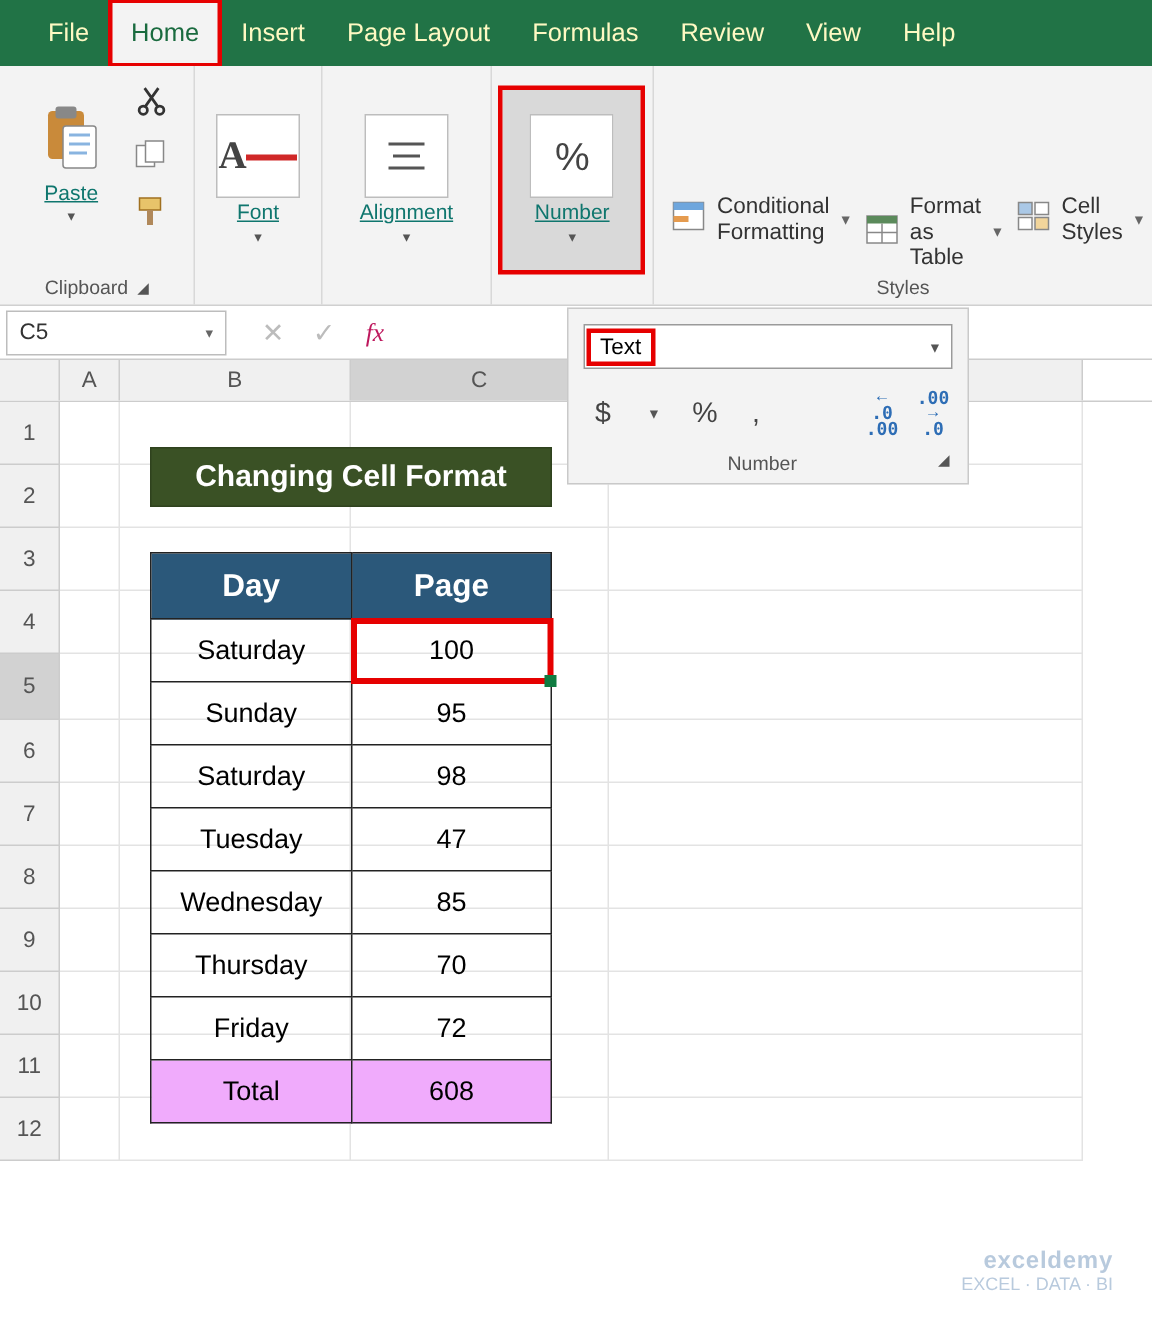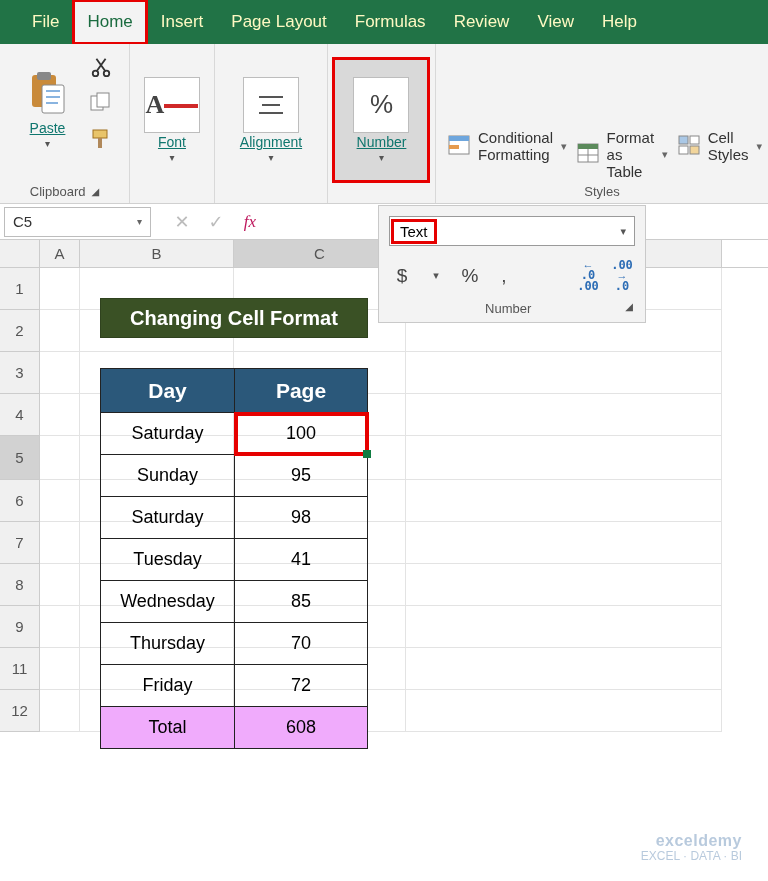--- a/index.html
+++ b/index.html
@@ -305,20 +305,27 @@
         <div class="cell cD"></div>
       </div>
     <div class="row">
         <div class="rh">9</div>
         <div class="cell cA"></div>
         <div class="cell cB"></div>
         <div class="cell cC"></div>
         <div class="cell cD"></div>
       </div>
     <div class="row">
+        <div class="rh">10</div>
+        <div class="cell cA"></div>
+        <div class="cell cB"></div>
+        <div class="cell cC"></div>
+        <div class="cell cD"></div>
+      </div>
+    <div class="row">
         <div class="rh">11</div>
         <div class="cell cA"></div>
         <div class="cell cB"></div>
         <div class="cell cC"></div>
         <div class="cell cD"></div>
       </div>
     <div class="row">
         <div class="rh">12</div>
         <div class="cell cA"></div>
         <div class="cell cB"></div>
@@ -342,21 +349,21 @@
     <tr>
           <td>Sunday</td>
           <td>95</td>
         </tr>
     <tr>
           <td>Saturday</td>
           <td>98</td>
         </tr>
     <tr>
           <td>Tuesday</td>
-          <td>41</td>
+          <td>47</td>
         </tr>
     <tr>
           <td>Wednesday</td>
           <td>85</td>
         </tr>
     <tr>
           <td>Thursday</td>
           <td>70</td>
         </tr>
     <tr>

